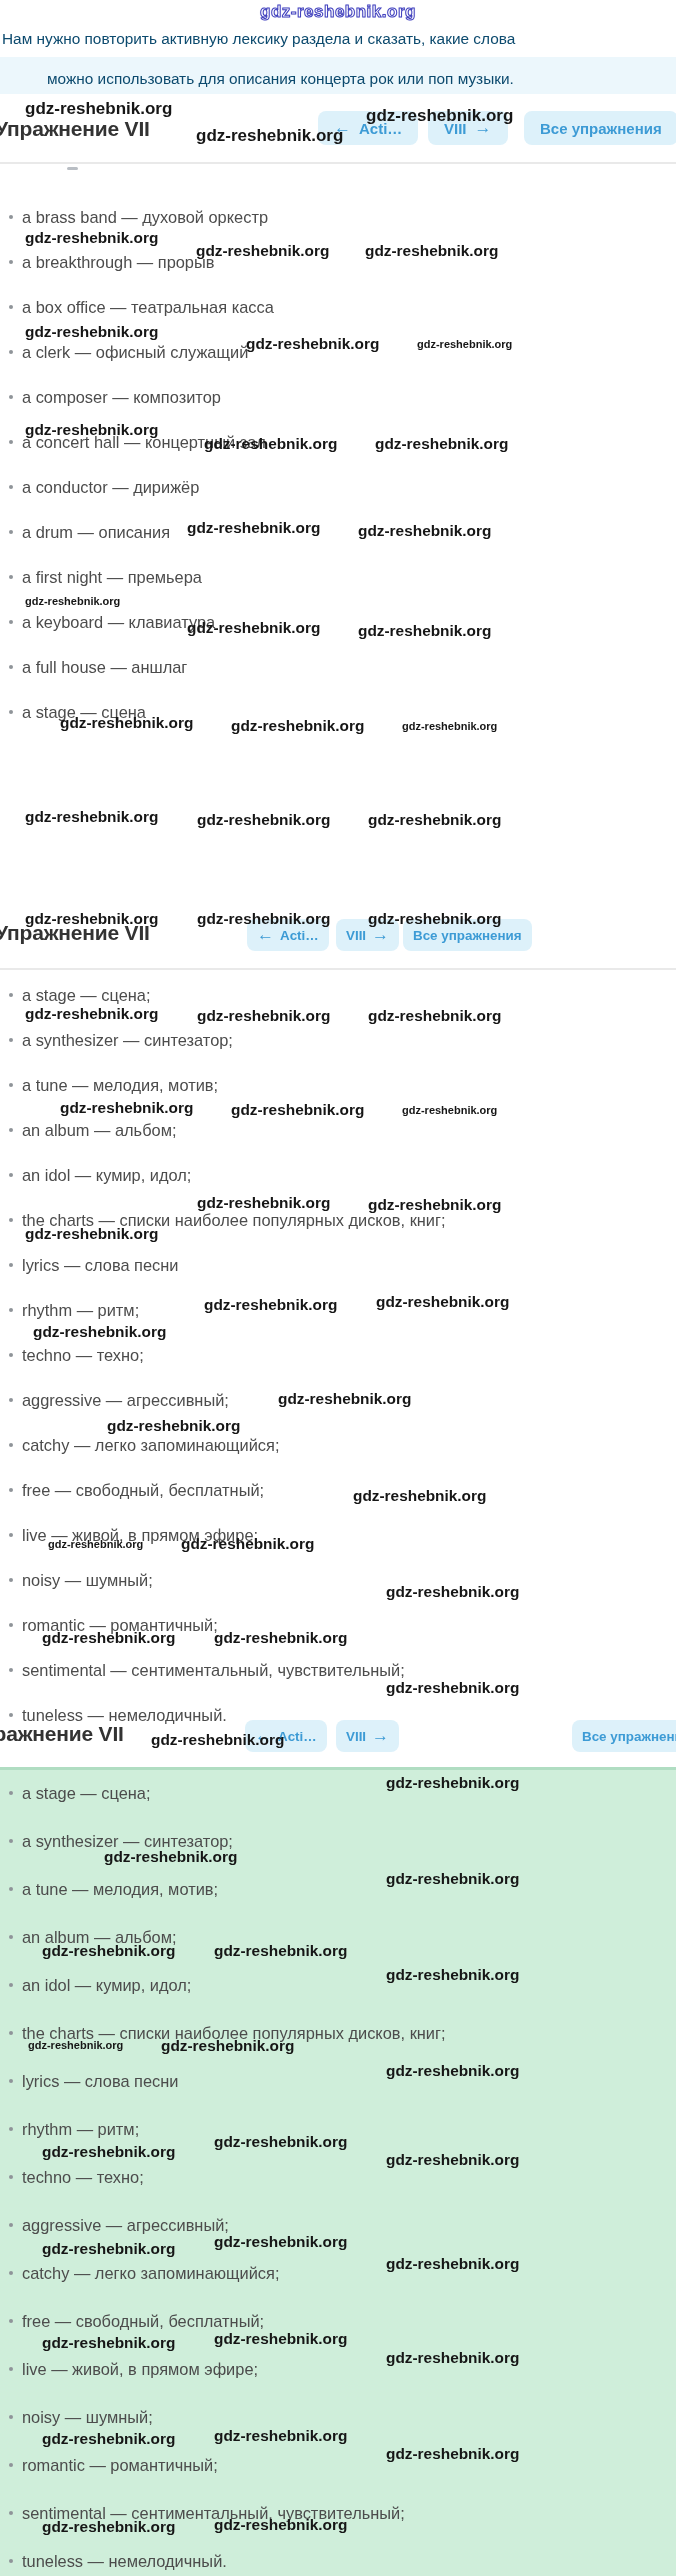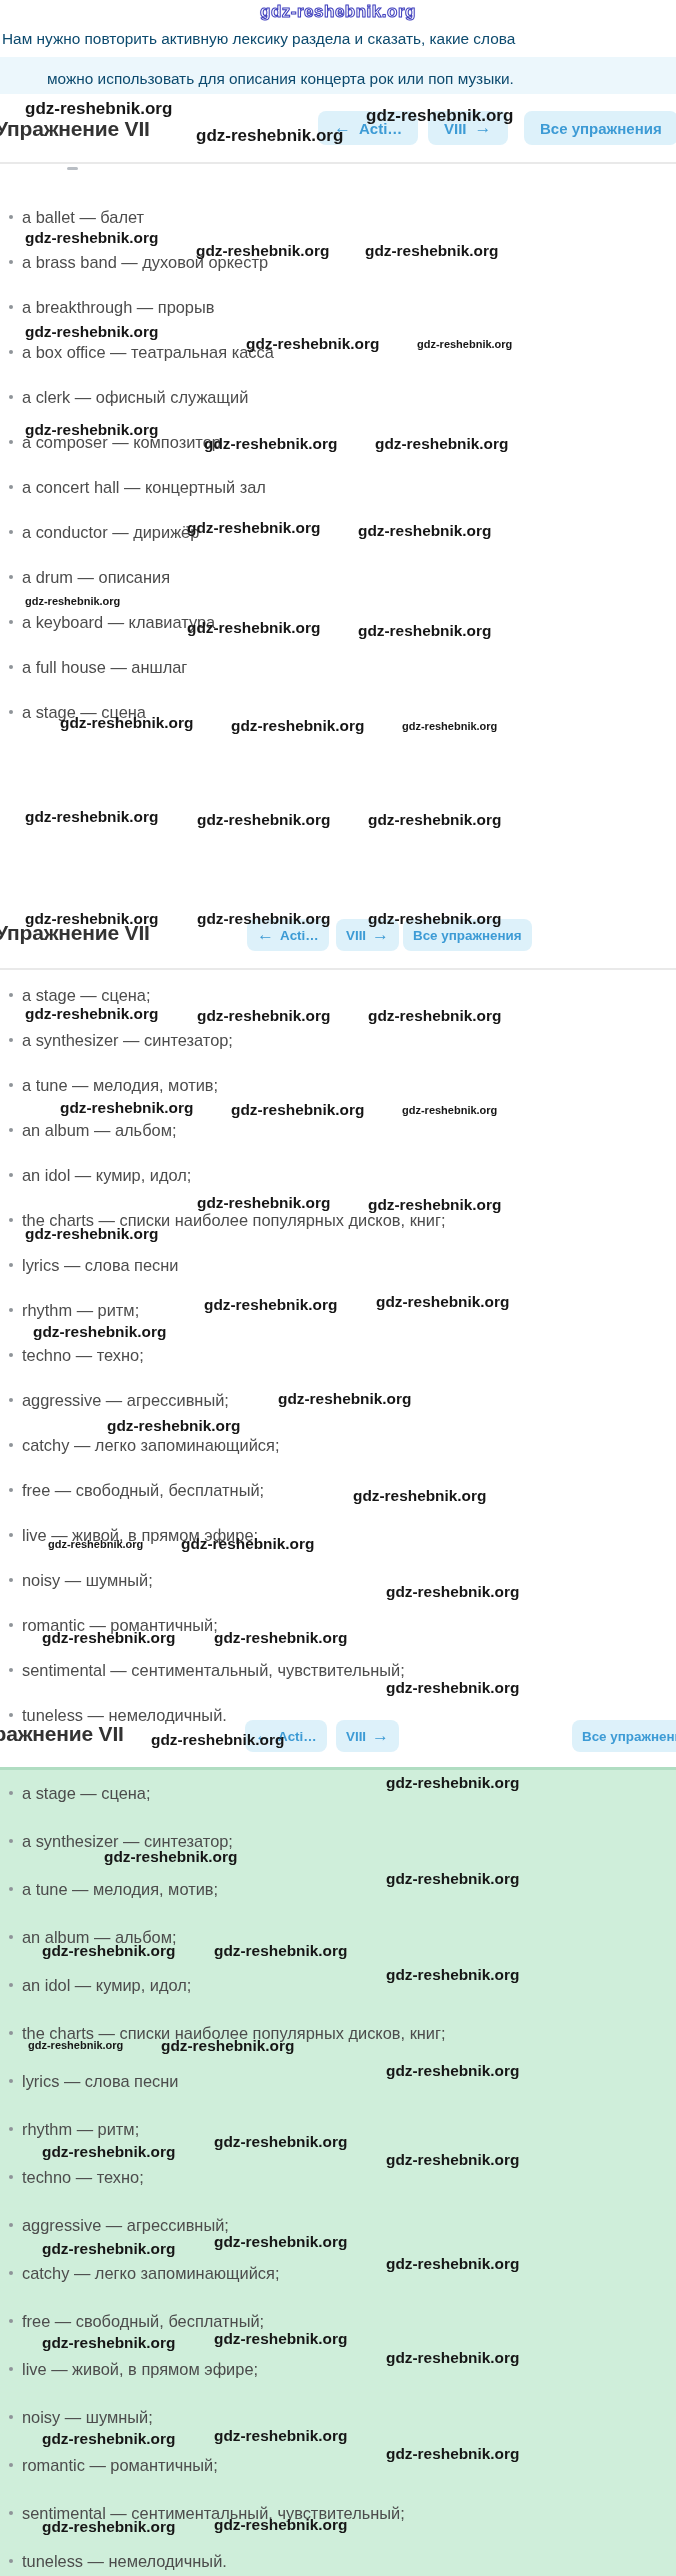--- a/index.html
+++ b/index.html
@@ -107,29 +107,29 @@
     </button>
     <button class="nav-btn b-all">
       <span>Все упражнения</span>
     </button>
   </section>
 
   <div class="divider div1"></div>
   <div class="artifact"></div>
 
   <ul class="vlist list1">
-      <li>a ballet — балет</li>
       <li>a brass band — духовой оркестр</li>
       <li>a breakthrough — прорыв</li>
       <li>a box office — театральная касса</li>
       <li>a clerk — офисный служащий</li>
       <li>a composer — композитор</li>
       <li>a concert hall — концертный зал</li>
       <li>a conductor — дирижёр</li>
       <li>a drum — описания</li>
+      <li>a first night — премьера</li>
       <li>a keyboard — клавиатура</li>
       <li>a full house — аншлаг</li>
       <li>a stage — сцена</li>
     </ul>
 
   <section class="exrow hdr2">
     <h2 class="ex-title">Упражнение VII</h2>
     <button class="nav-btn b-prev">
       <span class="arr">←</span>
       <span>Acti…</span>

